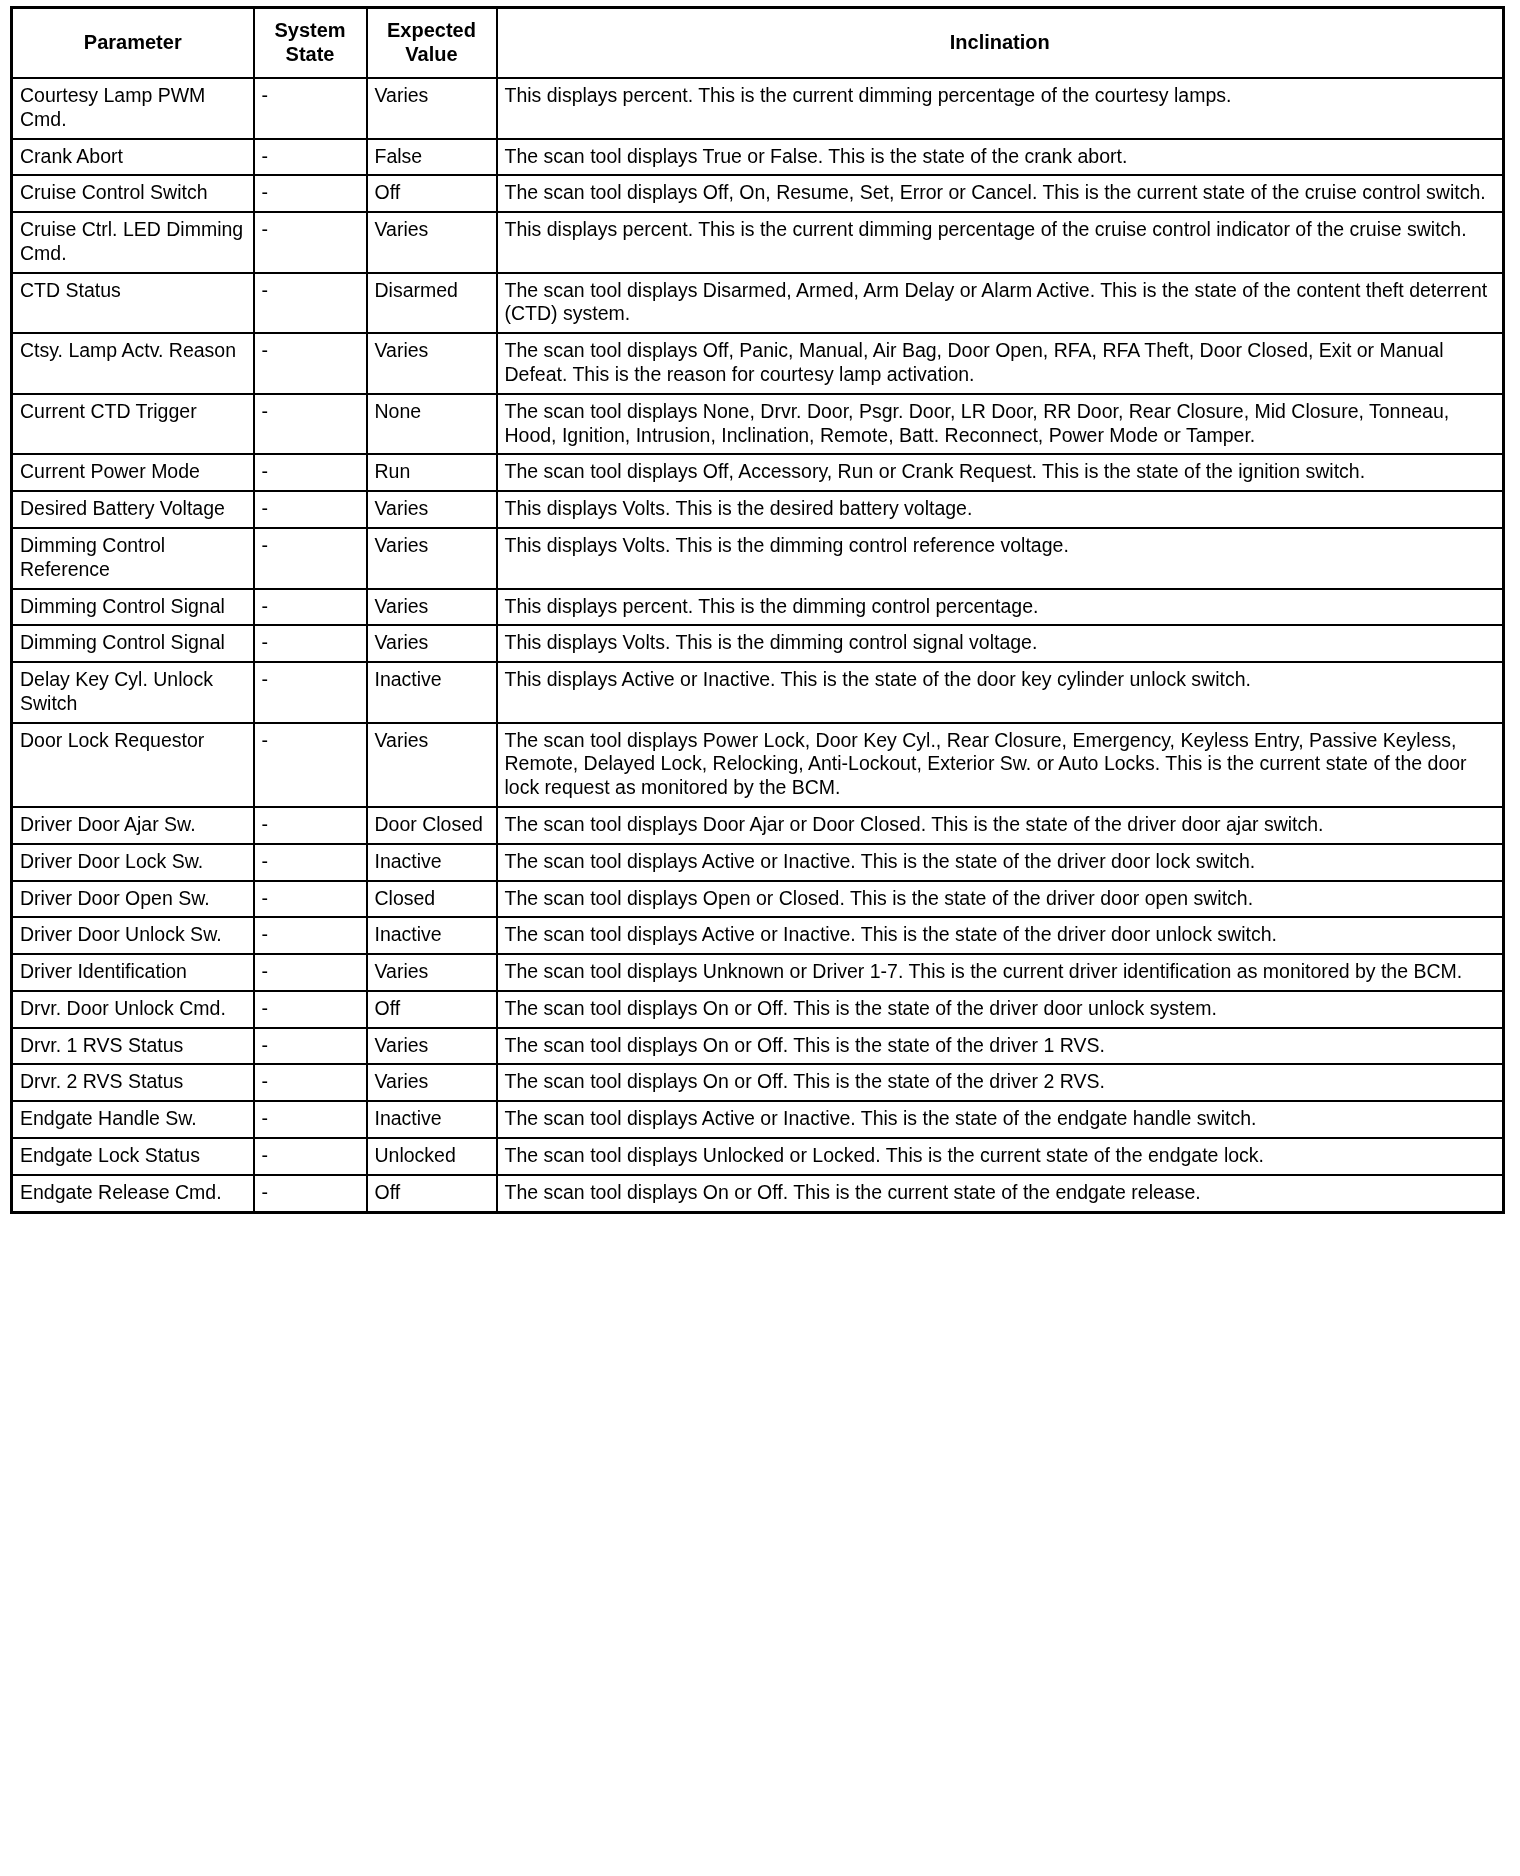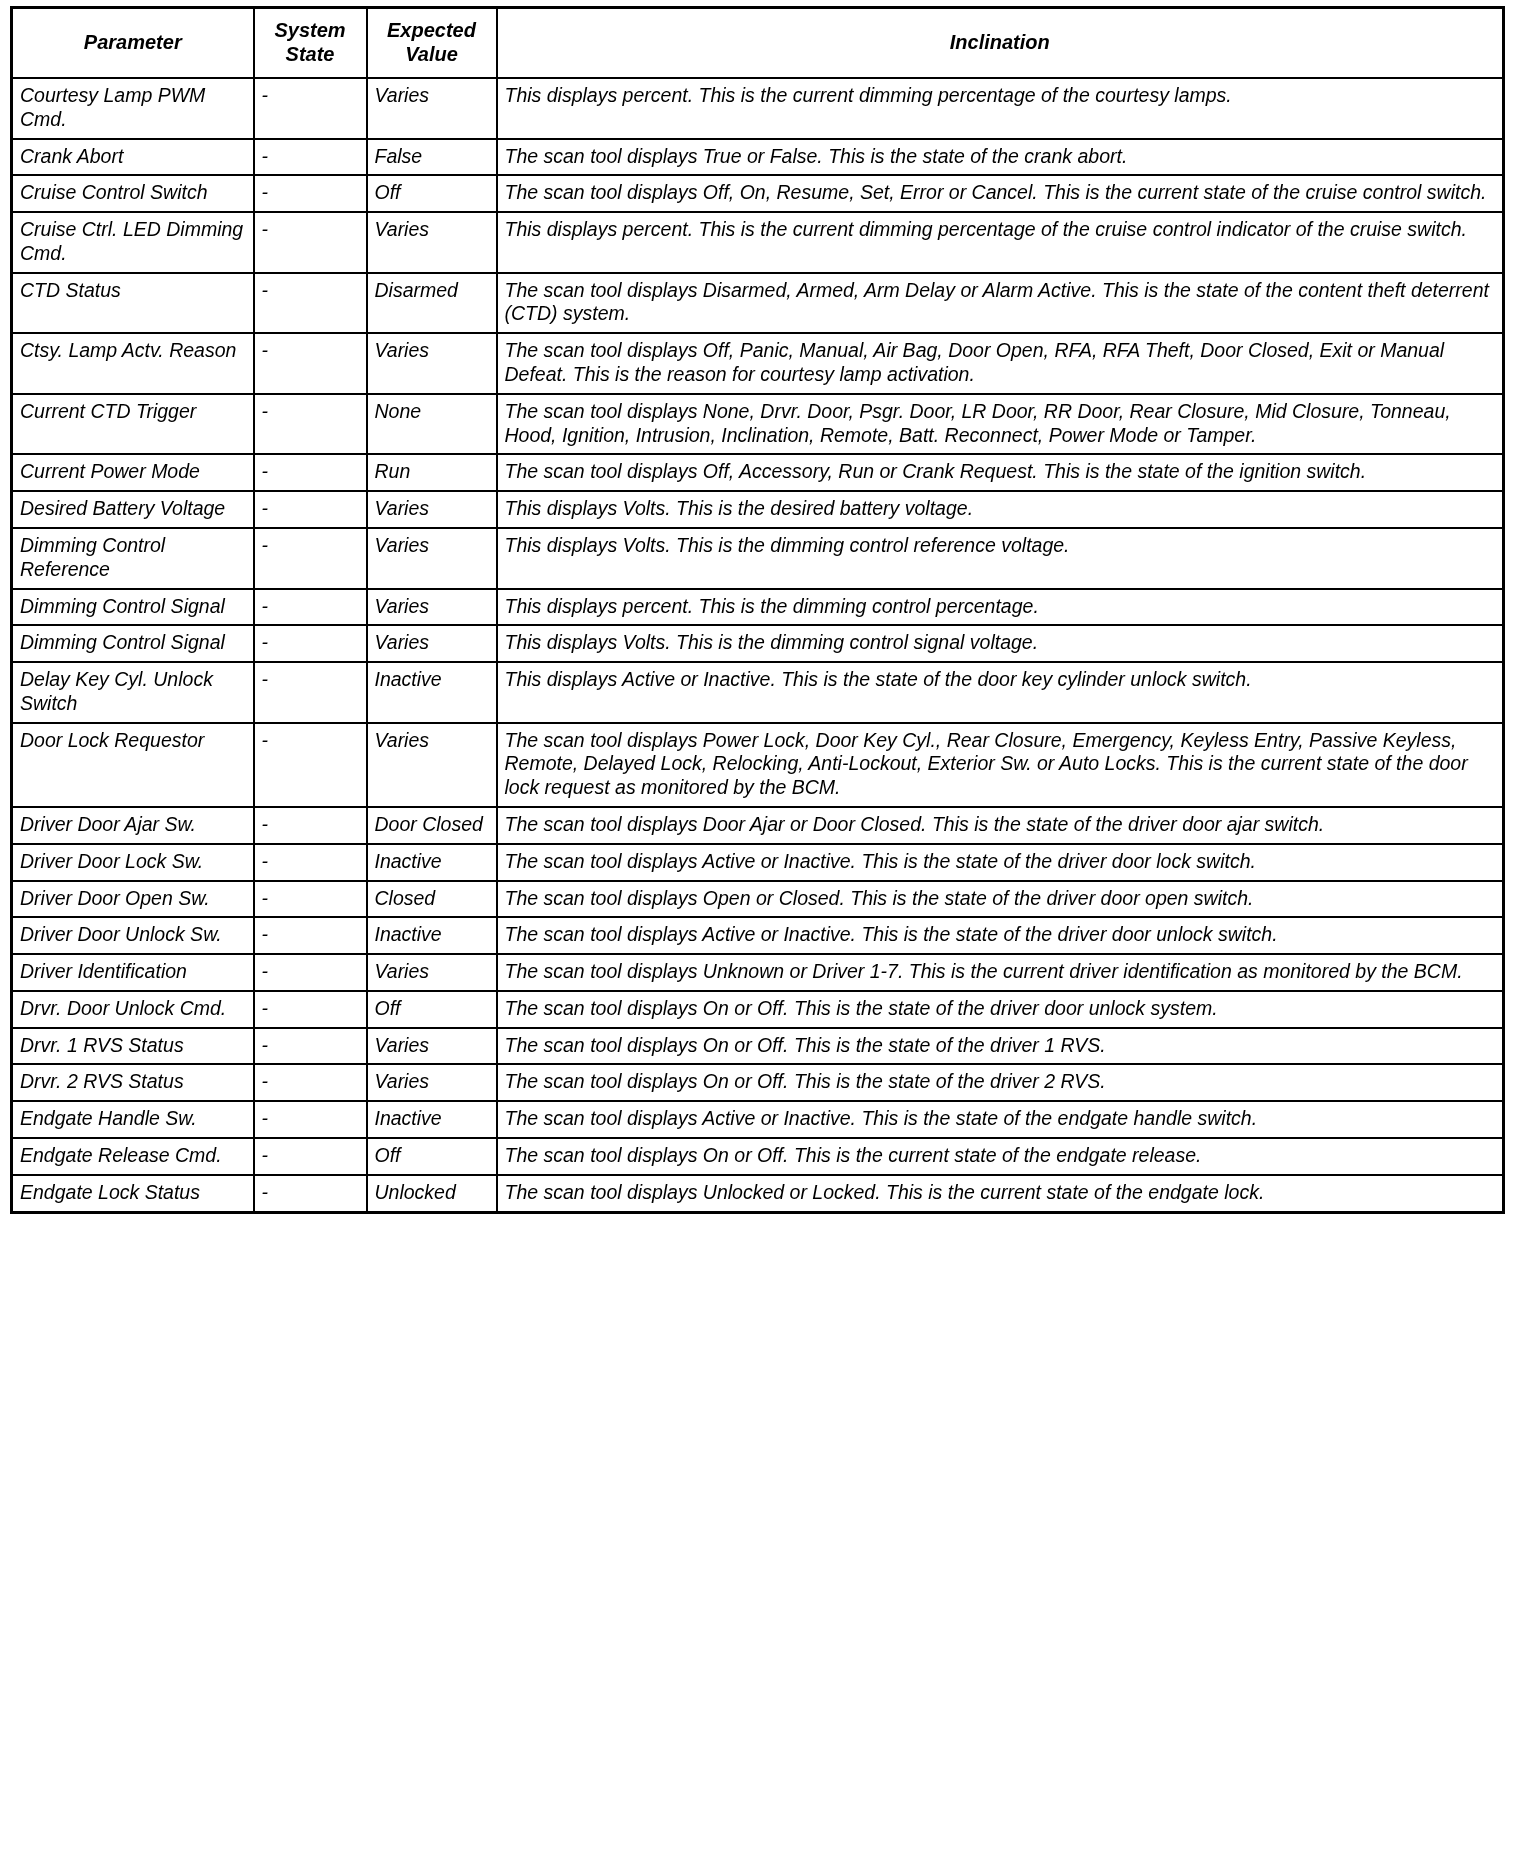--- a/index.html
+++ b/index.html
@@ -15,21 +15,20 @@
   .page {
     width: 1520px;
     box-sizing: border-box;
     padding: 6px 14px 10px 10px;
   }
   table.param-table {
     border-collapse: collapse;
     table-layout: fixed;
     width: 1492px;
     border: 3px solid #000;
-    font-style: italic;
   }
   table.param-table th,
   table.param-table td {
     border: 2px solid #000;
     vertical-align: top;
     padding: 5px 7px 6px 7px;
     font-size: 19.5px;
     line-height: 1.22;
   }
   table.param-table thead th {
@@ -205,26 +204,26 @@
           <td class="cell-value mid">Varies</td>
           <td class="cell-def mid">The scan tool displays On or Off. This is the state of the driver 2 RVS.</td>
         </tr>
         <tr>
           <td class="cell-param">Endgate Handle Sw.</td>
           <td class="cell-state mid">-</td>
           <td class="cell-value mid">Inactive</td>
           <td class="cell-def mid">The scan tool displays Active or Inactive. This is the state of the endgate handle switch.</td>
         </tr>
         <tr>
+          <td class="cell-param">Endgate Lock Status</td>
+          <td class="cell-state mid">-</td>
+          <td class="cell-value mid">Unlocked</td>
+          <td class="cell-def mid">The scan tool displays Unlocked or Locked. This is the current state of the endgate lock.</td>
+        </tr>
+        <tr>
           <td class="cell-param">Endgate Release Cmd.</td>
           <td class="cell-state mid">-</td>
           <td class="cell-value mid">Off</td>
           <td class="cell-def mid">The scan tool displays On or Off. This is the current state of the endgate release.</td>
-        </tr>
-        <tr>
-          <td class="cell-param">Endgate Lock Status</td>
-          <td class="cell-state mid">-</td>
-          <td class="cell-value mid">Unlocked</td>
-          <td class="cell-def mid">The scan tool displays Unlocked or Locked. This is the current state of the endgate lock.</td>
         </tr>
       </tbody>
   </table>
 </div>
 
 </body></html>

